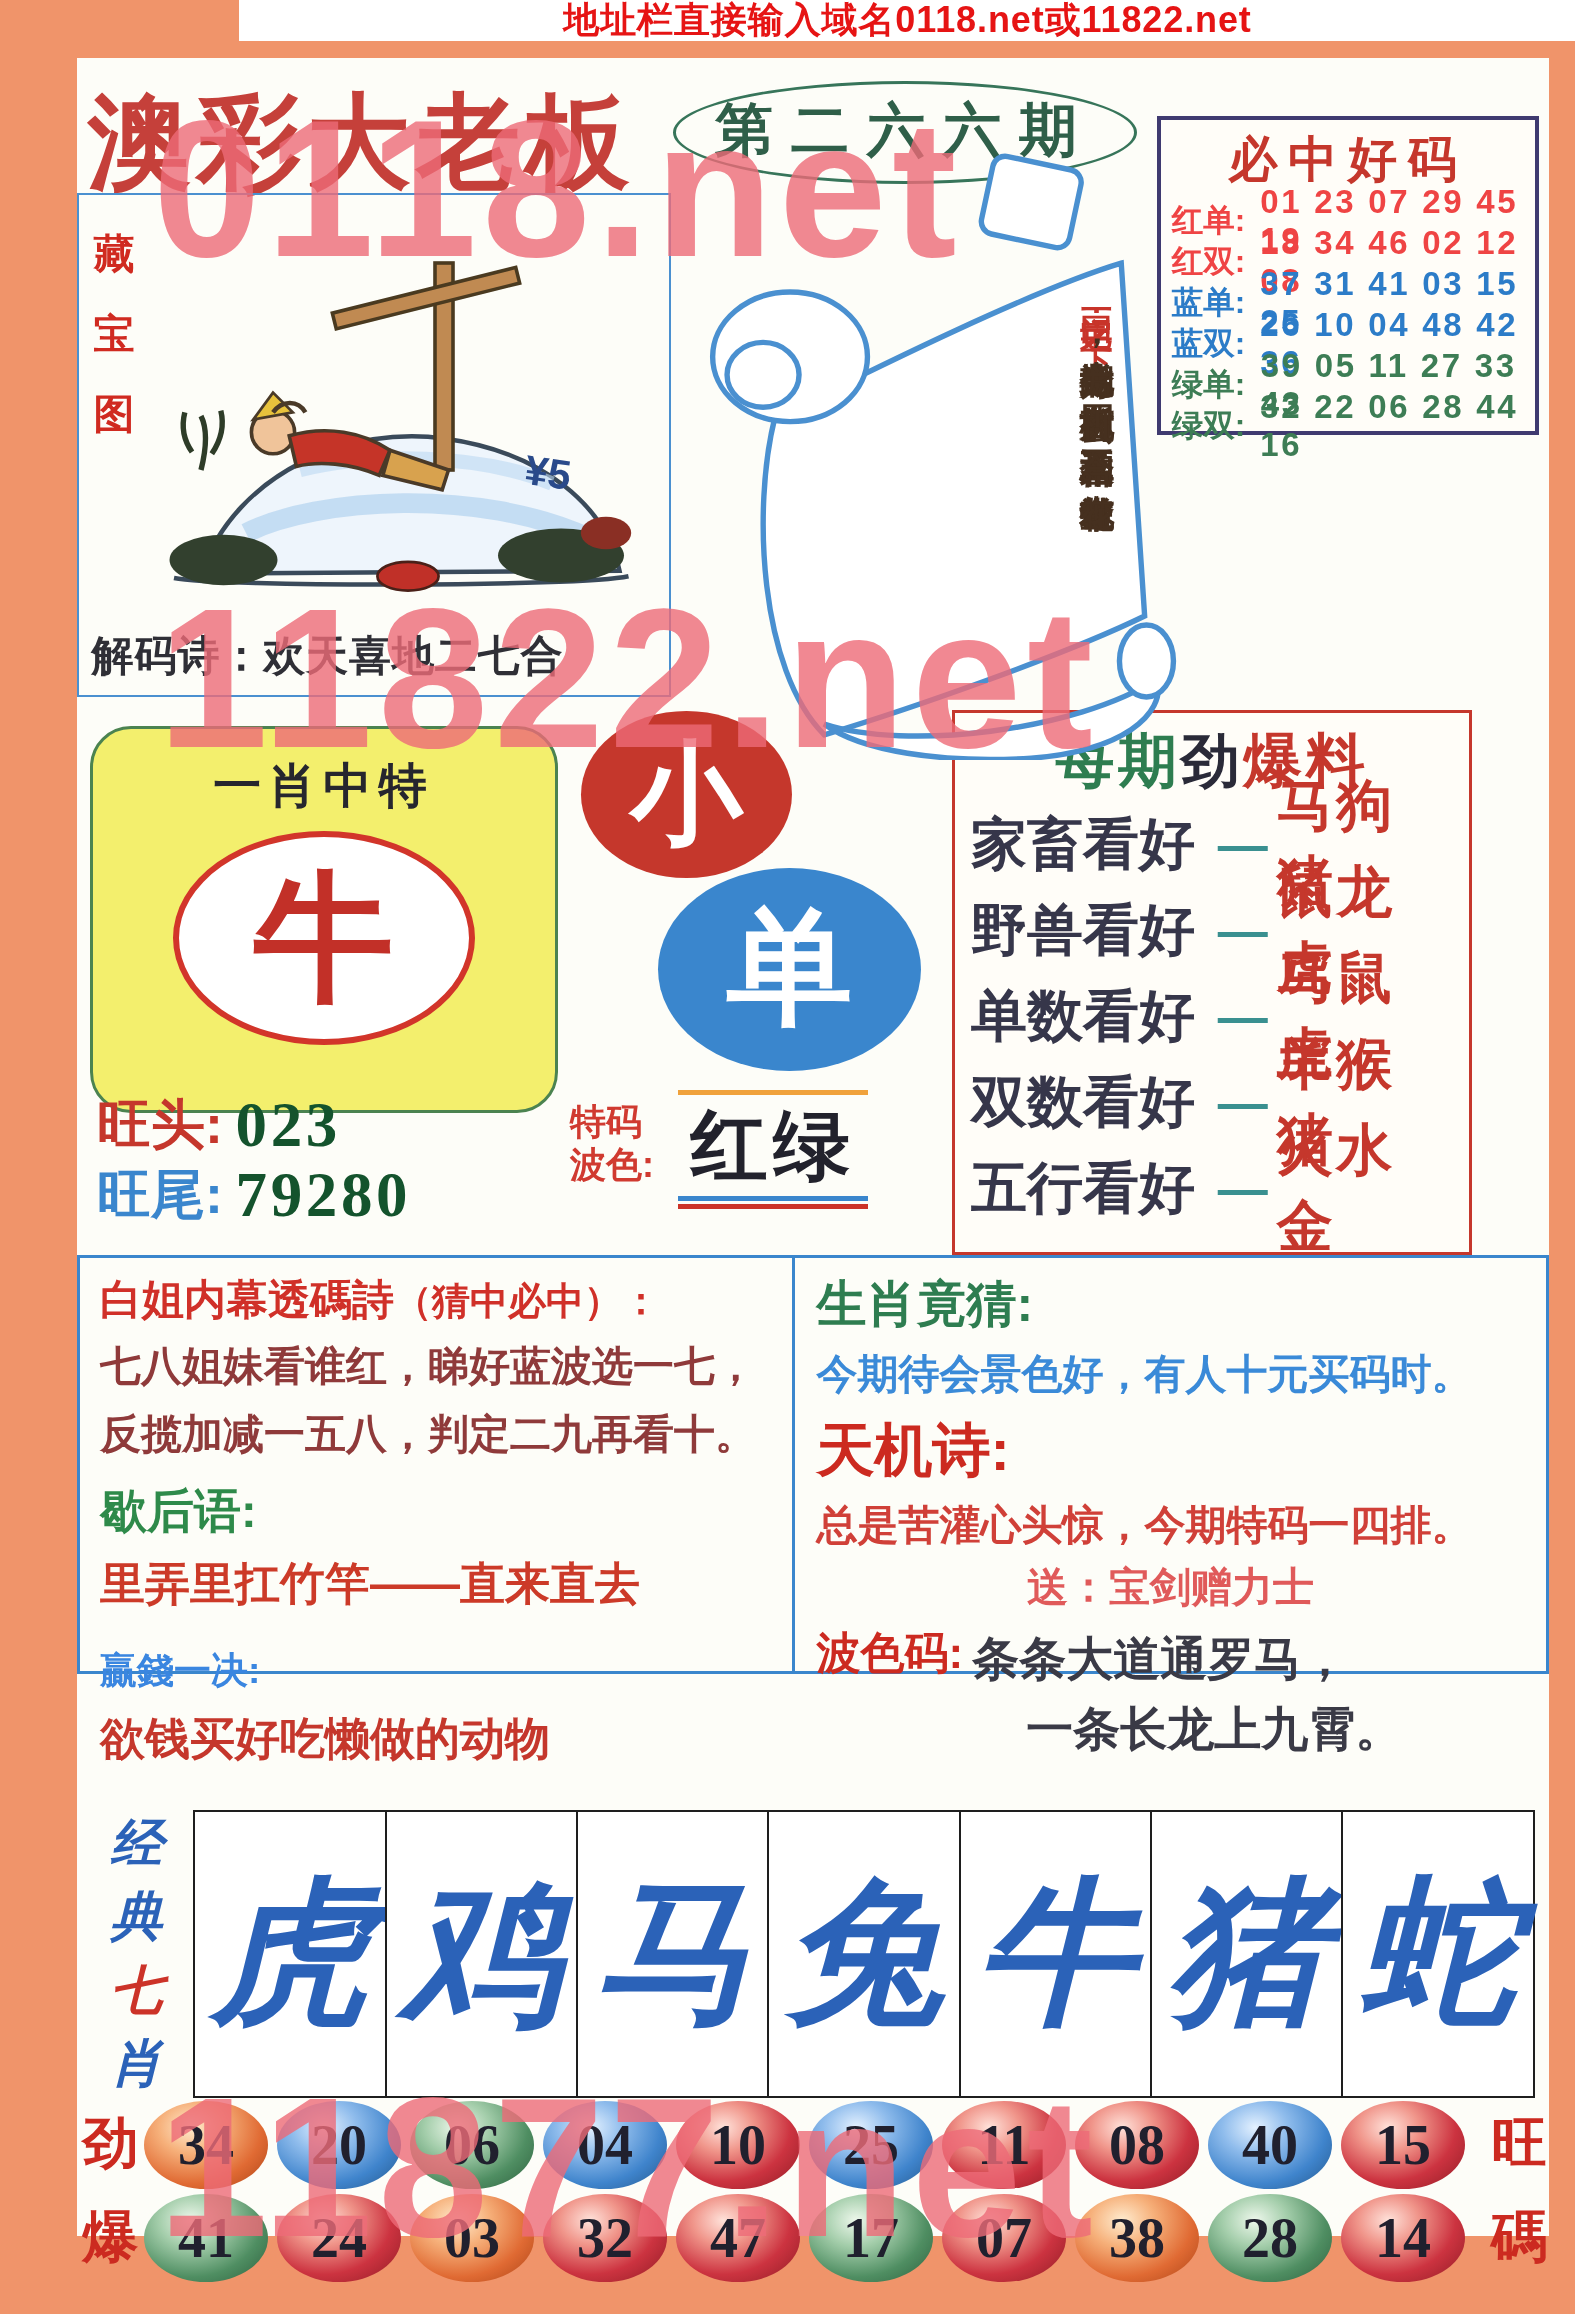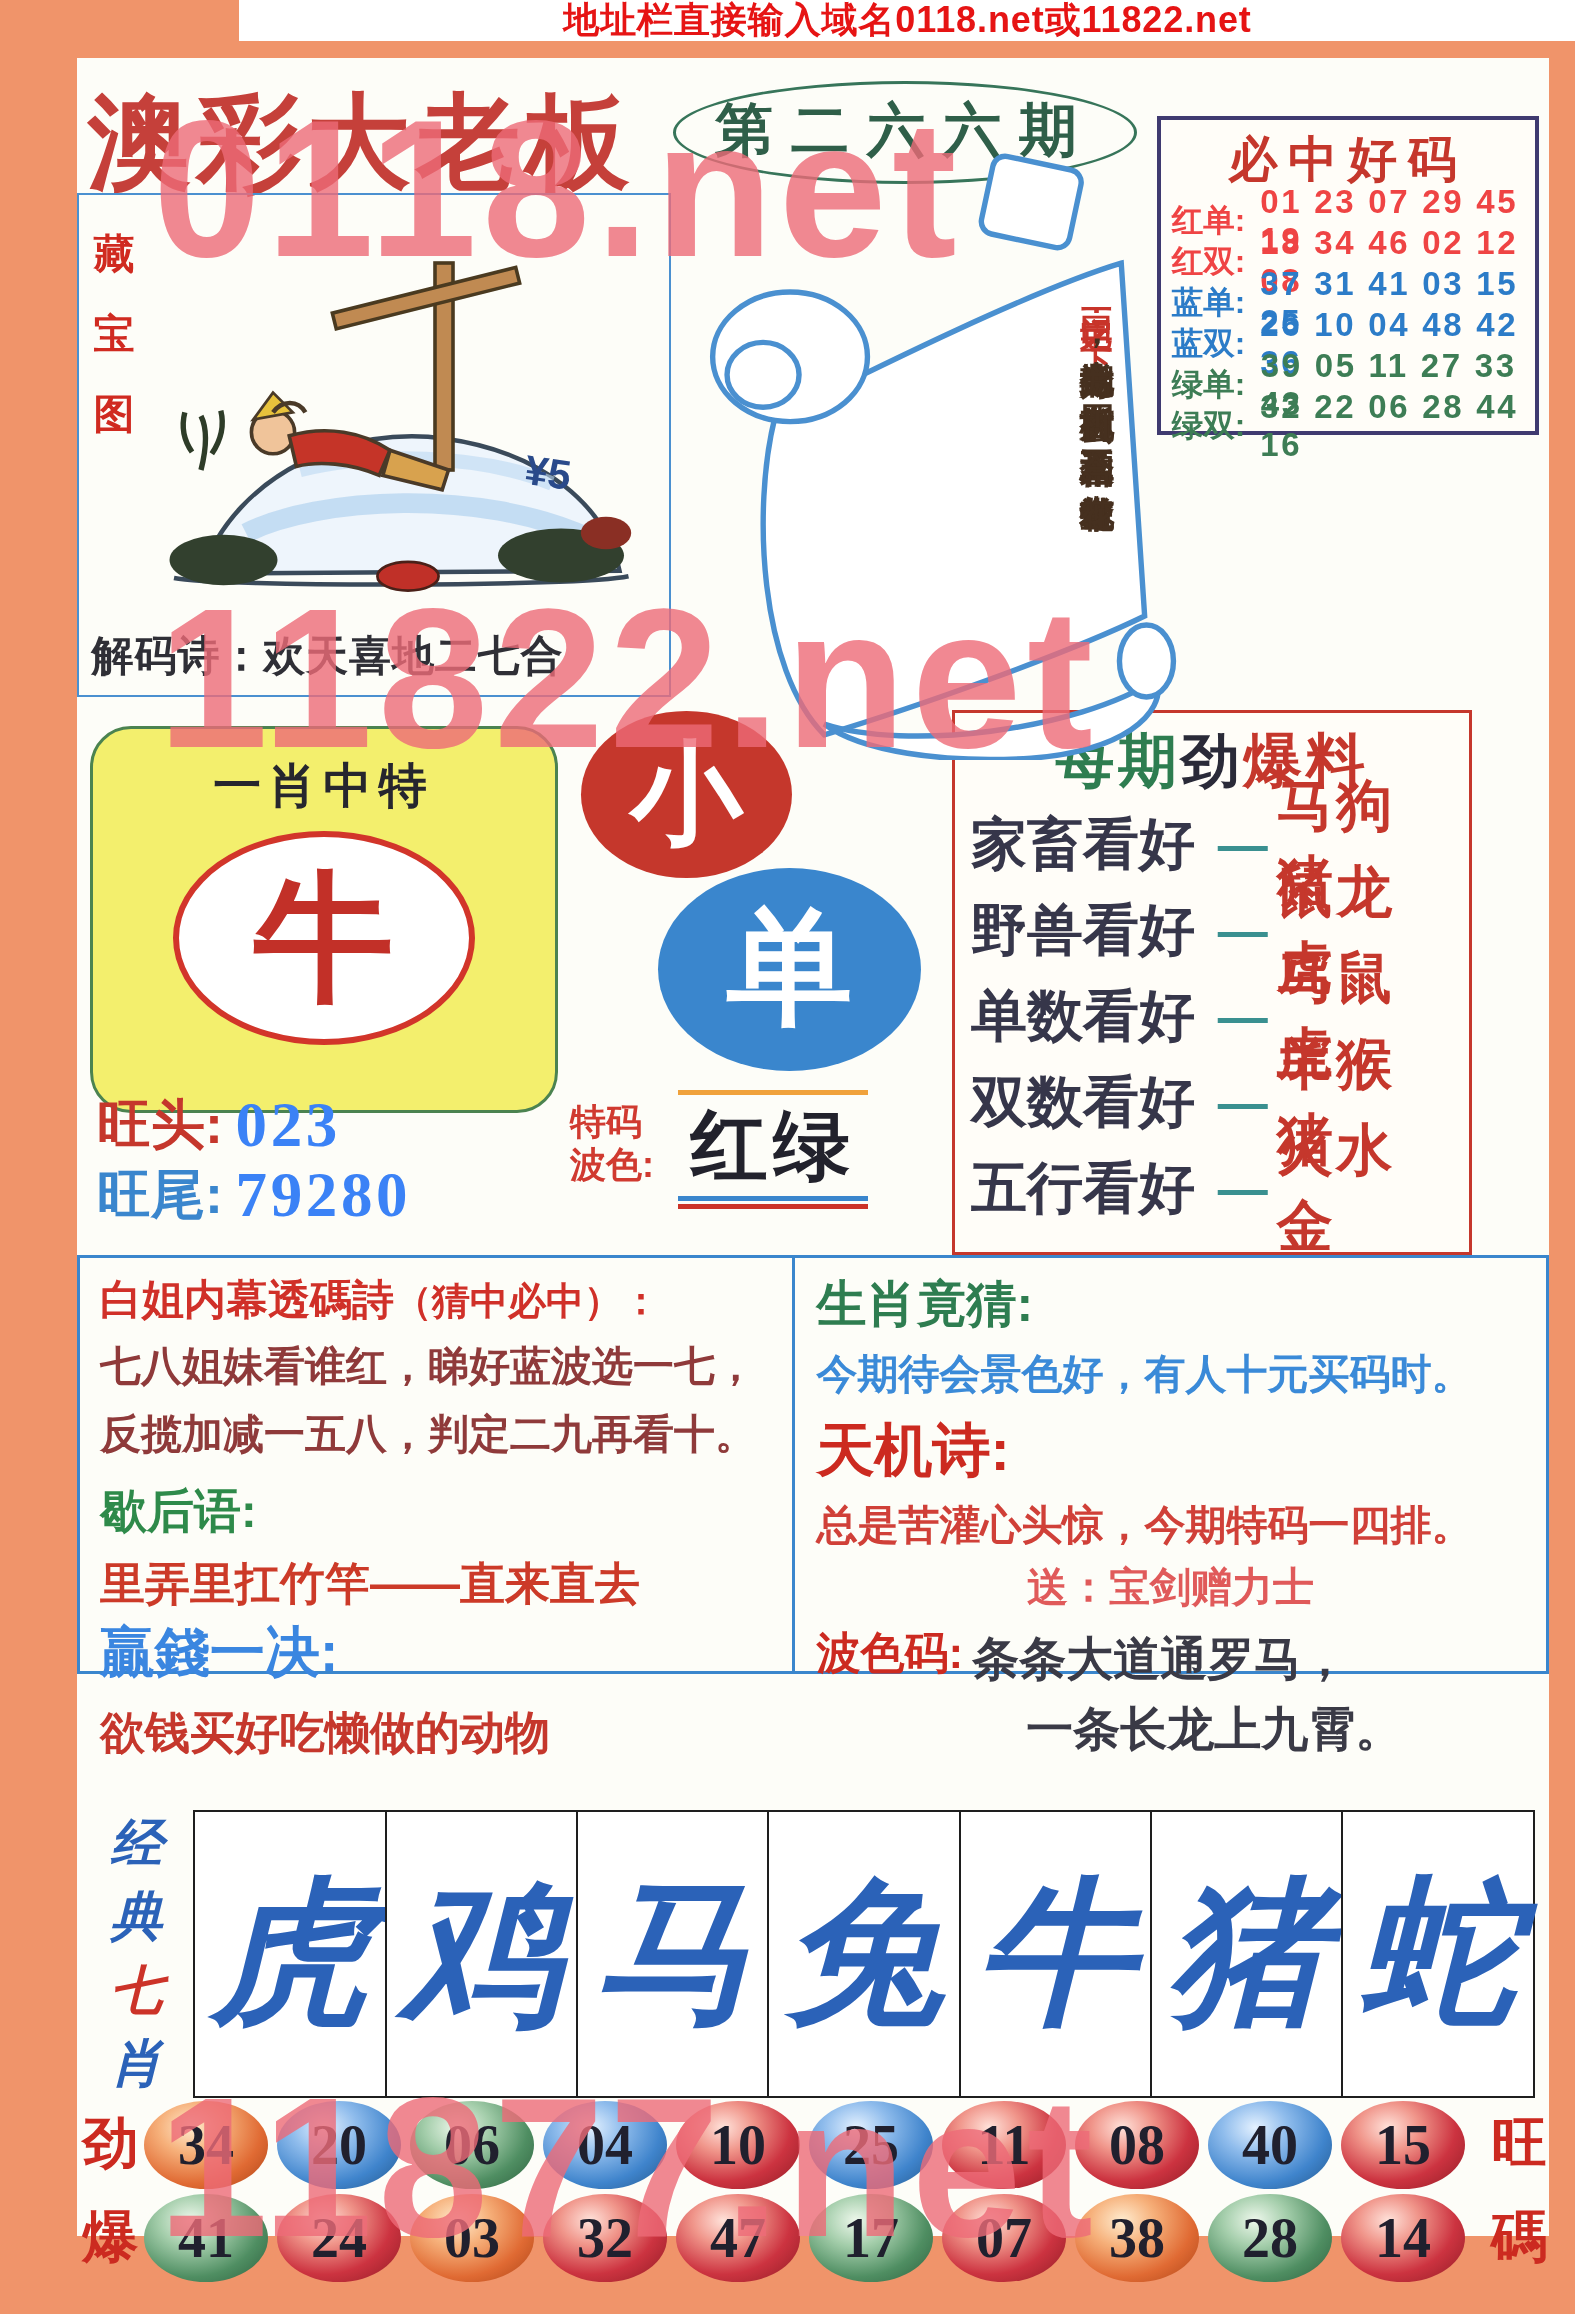--- a/index.html
+++ b/index.html
@@ -61,21 +61,21 @@
     justify-content: center; color: #fff; font-weight: 800; z-index: 10; }
   .badge-xiao { left: 504px; top: 653px; width: 211px; height: 167px; background: #c5372c;
     font-size: 112px; }
   .badge-dan { left: 581px; top: 810px; width: 263px; height: 203px; background: #3a86cd;
     font-size: 126px; }
 
   .wang { position: absolute; left: 20px; top: 1032px; }
   .wang-line { display: flex; align-items: center; height: 70px; }
   .wh-lbl { font-size: 54px; font-weight: 900; color: #c5372c; }
   .wt-lbl { font-size: 54px; font-weight: 900; color: #3a86cd; }
-  .wang-val { font-size: 63px; font-weight: 900; color: #3b82f6; margin-left: 12.6px;
+  .wang-val { font-size: 63px; font-weight: 900; color: #14532d; margin-left: 12.6px;
     letter-spacing: 3.6px; font-family: "Liberation Serif", serif; }
 
   .tema-lbl { position: absolute; left: 493px; top: 1042px; font-size: 36px; font-weight: 900;
     color: #d03a30; line-height: 1.2; }
   .tema-val { position: absolute; left: 601px; top: 1032px; font-size: 77px; font-weight: 900;
     color: #22222c; padding: 0 12.6px 5.4px; border-top: 5.4px solid #f0a23c; letter-spacing: 5.4px; }
   .tema-val::before { content: ""; position: absolute; left: 0; right: 0; bottom: 3.6px;
     height: 4.5px; background: #3a86cd; }
   .tema-val::after { content: ""; position: absolute; left: 0; right: 0; bottom: -4.5px;
     height: 4.5px; background: #cc3328; }
@@ -91,21 +91,21 @@
   .mq-val { font-size: 56px; color: #c5372c; letter-spacing: 3.6px; }
 
   .midrow { position: absolute; left: 0; top: 1197px; width: 1472px; height: 419px; display: flex; }
   .baijie { width: 718px; border: 3.6px solid #3a86cd; padding: 14.4px 20px; }
   .shengxiao { flex: 1; border: 3.6px solid #3a86cd; border-left: none; padding: 12.6px 21.6px; }
   .bj-title { font-size: 42px; font-weight: 800; color: #d03028; }
   .bj-paren { font-size: 38px; font-weight: 700; color: #d03028; }
   .bj-poem { font-size: 41px; font-weight: 700; color: #8f3a3a; line-height: 1.5; margin-top: 7.2px; }
   .bj-xhy-lbl { font-size: 47px; font-weight: 900; color: #2e8a4a; margin-top: 14.4px; }
   .bj-xhy { font-size: 45px; font-weight: 700; color: #cc3a28; margin-top: 10.8px; }
-  .bj-yq-lbl { font-size: 55px; font-weight: 900; color: #3a86e0; margin-top: 2px; }
+  .bj-yq-lbl { font-size: 37px; font-weight: 900; color: #3a86e0; margin-top: 32px; }
   .bj-yq { font-size: 45px; font-weight: 700; color: #c5372c; margin-top: 12.6px; }
   .sx-lbl { font-size: 50px; font-weight: 900; color: #2e7d50; }
   .sx-text { font-size: 41px; font-weight: 700; color: #3a8ad8; margin-top: 9px; }
   .tj-lbl { font-size: 58px; font-weight: 900; color: #cc2a20; margin-top: 10.8px; }
   .tj-text { font-size: 41px; font-weight: 700; color: #d04038; margin-top: 7.2px; }
   .song { font-size: 41px; font-weight: 700; color: #e05a5a; text-align: center; margin-top: 7.2px; }
   .bose-line { display: flex; align-items: flex-start; margin-top: 9px; }
   .bose-lbl { font-size: 44px; font-weight: 900; color: #cc2a20; flex: none; }
   .bose-text { font-size: 47px; font-weight: 800; color: #3a3a46; margin-left: 9px;
     line-height: 1.5; }

